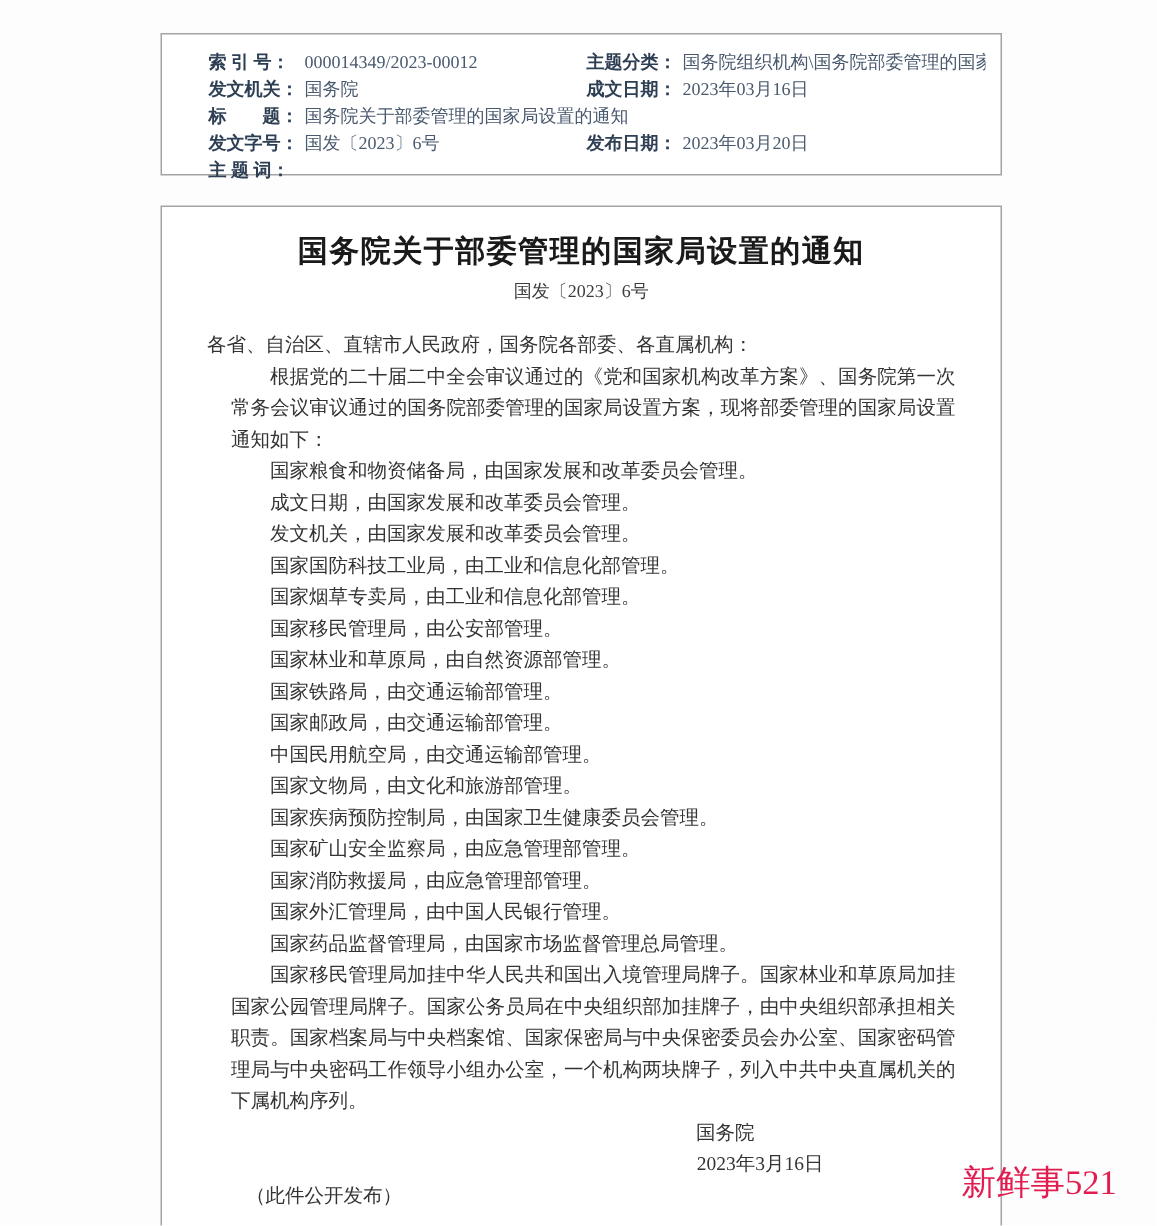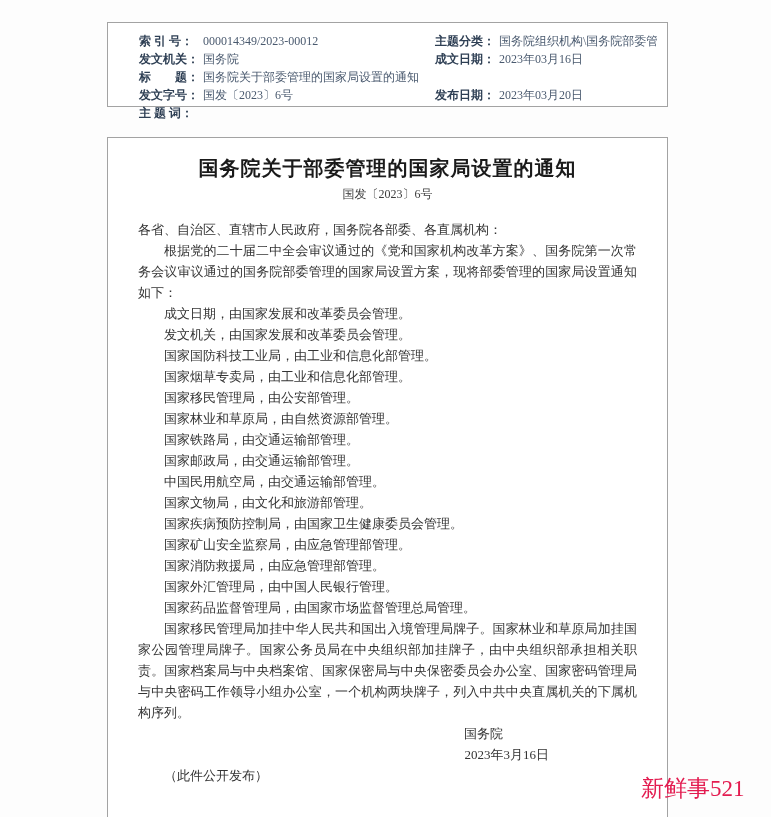--- a/index.html
+++ b/index.html
@@ -12,21 +12,21 @@
     background: #fdfdfd;
     font-family: "Liberation Serif", "DejaVu Serif", serif;
   }
 
   
   .meta-box {
     position: absolute;
     left: 107px;
     top: 22px;
     width: 561px;
-    height: 85px;
+    height: 95px;
     background: #ffffff;
     border: 1px solid #a3a3a3;
     padding: 9px 10px 0 31px;
     font-size: 12px;
     line-height: 18px;
   }
   .meta-row { display: flex; height: 18px; white-space: nowrap; }
   .m-label {
     width: 64px;
     font-weight: bold;
@@ -37,21 +37,20 @@
     width: 188px;
     color: #49596e;
     flex: 0 0 auto;
     overflow: hidden;
   }
   .m-label-r {
     width: 64px;
     font-weight: bold;
     color: #2e3f54;
     flex: 0 0 auto;
-    margin-left: 44px;
   }
   .m-val-right { color: #49596e; flex: 1 1 auto; overflow: hidden; }
 
   
   .doc-box {
     position: absolute;
     left: 107px;
     top: 137px;
     width: 561px;
     height: 705px;
@@ -73,21 +72,21 @@
     line-height: 18px;
     color: #3c3c3c;
     margin-top: 3px;
   }
   .doc-body {
     margin-top: 16px;
     font-size: 13px;
     line-height: 21px;
     color: #333333;
   }
-  .para { text-indent: 2em; text-align: justify; }
+  .para { text-indent: 2em; text-align: justify; margin-left: 16px; }
   .salutation { text-indent: 0; text-align: left; }
   .sign-issuer { text-align: right; padding-right: 134px; }
   .sign-date { text-align: right; padding-right: 88px; }
   .public-note { text-indent: 2em; }
 
   
   .watermark {
     position: absolute;
     left: 641px;
     top: 772px;
@@ -132,20 +131,21 @@
 </div>
 
 <div class="doc-box">
   <div class="doc-title">国务院关于部委管理的国家局设置的通知</div>
   <div class="doc-number">国发〔2023〕6号</div>
 
   <div class="doc-body">
     <p class="salutation">各省、自治区、直辖市人民政府，国务院各部委、各直属机构：</p>
     <p class="para">根据党的二十届二中全会审议通过的《党和国家机构改革方案》、国务院第一次常务会议审议通过的国务院部委管理的国家局设置方案，现将部委管理的国家局设置通知如下：</p>
 
+    <p class="para">国家粮食和物资储备局，由国家发展和改革委员会管理。</p>
     <p class="para">成文日期，由国家发展和改革委员会管理。</p>
     <p class="para">发文机关，由国家发展和改革委员会管理。</p>
     <p class="para">国家国防科技工业局，由工业和信息化部管理。</p>
     <p class="para">国家烟草专卖局，由工业和信息化部管理。</p>
     <p class="para">国家移民管理局，由公安部管理。</p>
     <p class="para">国家林业和草原局，由自然资源部管理。</p>
     <p class="para">国家铁路局，由交通运输部管理。</p>
     <p class="para">国家邮政局，由交通运输部管理。</p>
     <p class="para">中国民用航空局，由交通运输部管理。</p>
     <p class="para">国家文物局，由文化和旅游部管理。</p>

